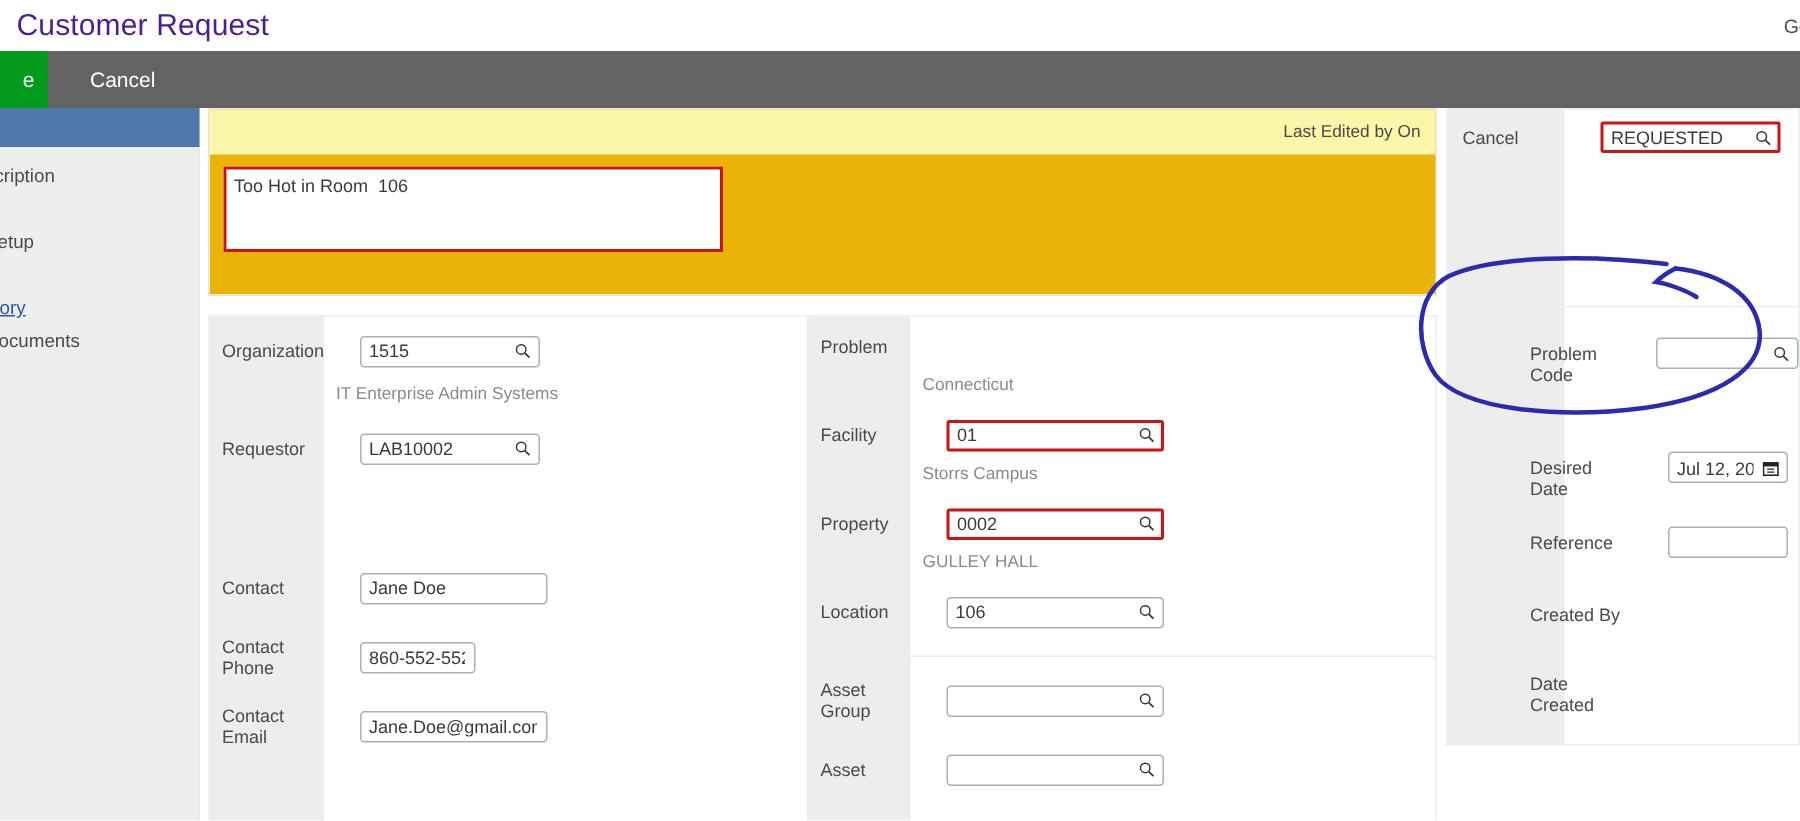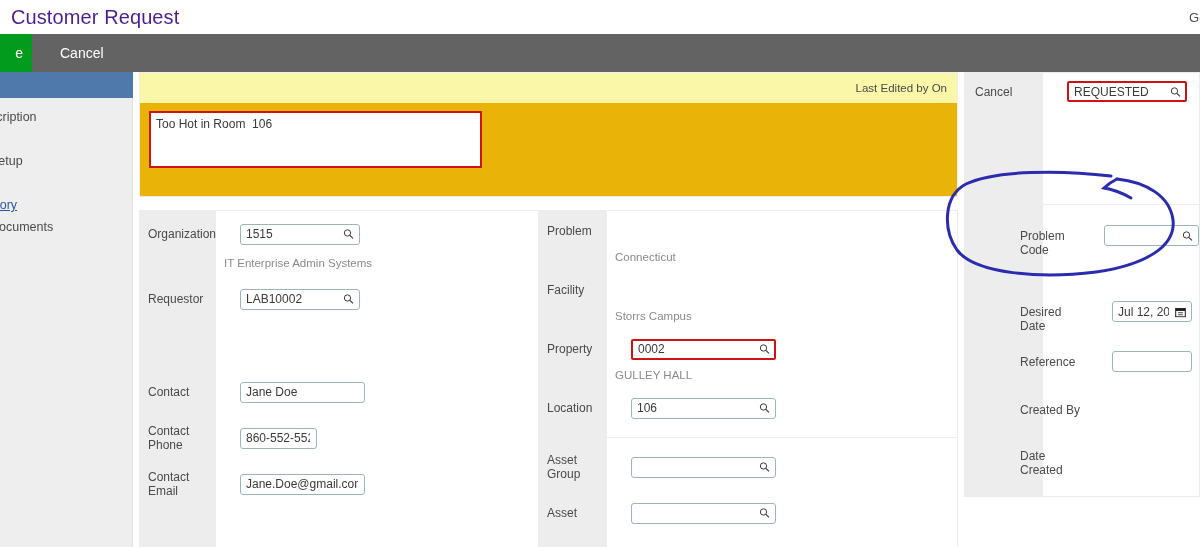--- a/index.html
+++ b/index.html
@@ -314,20 +314,27 @@
         <div class="label-strip"></div>
         <div class="fields">
 
           <div class="row" style="height:40px">
             <div class="lbl">Problem</div>
           </div>
           <div class="sub">Connecticut</div>
 
           <div class="row" style="height:40px">
             <div class="lbl">Facility</div>
+            <span class="lookup red w145">
+              <input type="text" value="01" style="">
+              <svg class="mag" viewBox="0 0 16 16">
+                <circle cx="6.5" cy="6.5" r="4.6" fill="none" stroke="#333" stroke-width="1.4"></circle>
+                <line x1="10" y1="10" x2="14.5" y2="14.5" stroke="#333" stroke-width="1.6"></line>
+              </svg>
+            </span>
           </div>
           <div class="sub">Storrs Campus</div>
 
           <div class="row" style="height:40px">
             <div class="lbl">Property</div>
             <span class="lookup red w145">
               <input type="text" value="0002" style="">
               <svg class="mag" viewBox="0 0 16 16">
                 <circle cx="6.5" cy="6.5" r="4.6" fill="none" stroke="#333" stroke-width="1.4"></circle>
                 <line x1="10" y1="10" x2="14.5" y2="14.5" stroke="#333" stroke-width="1.6"></line>

